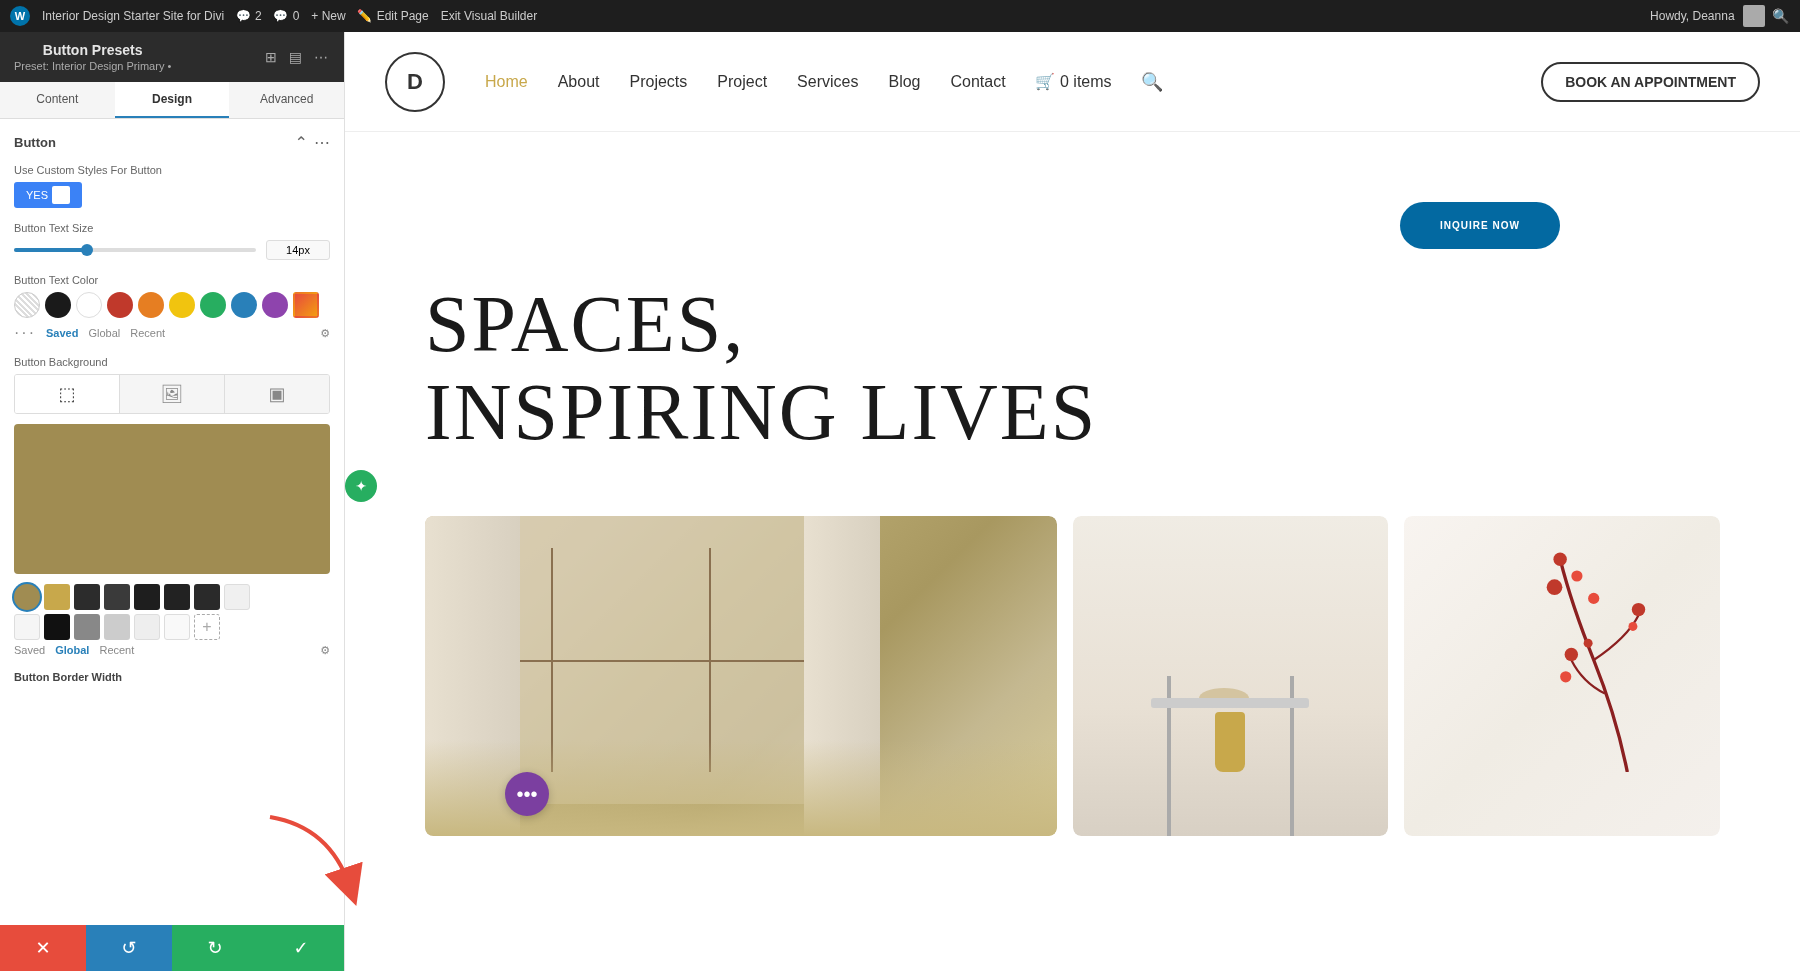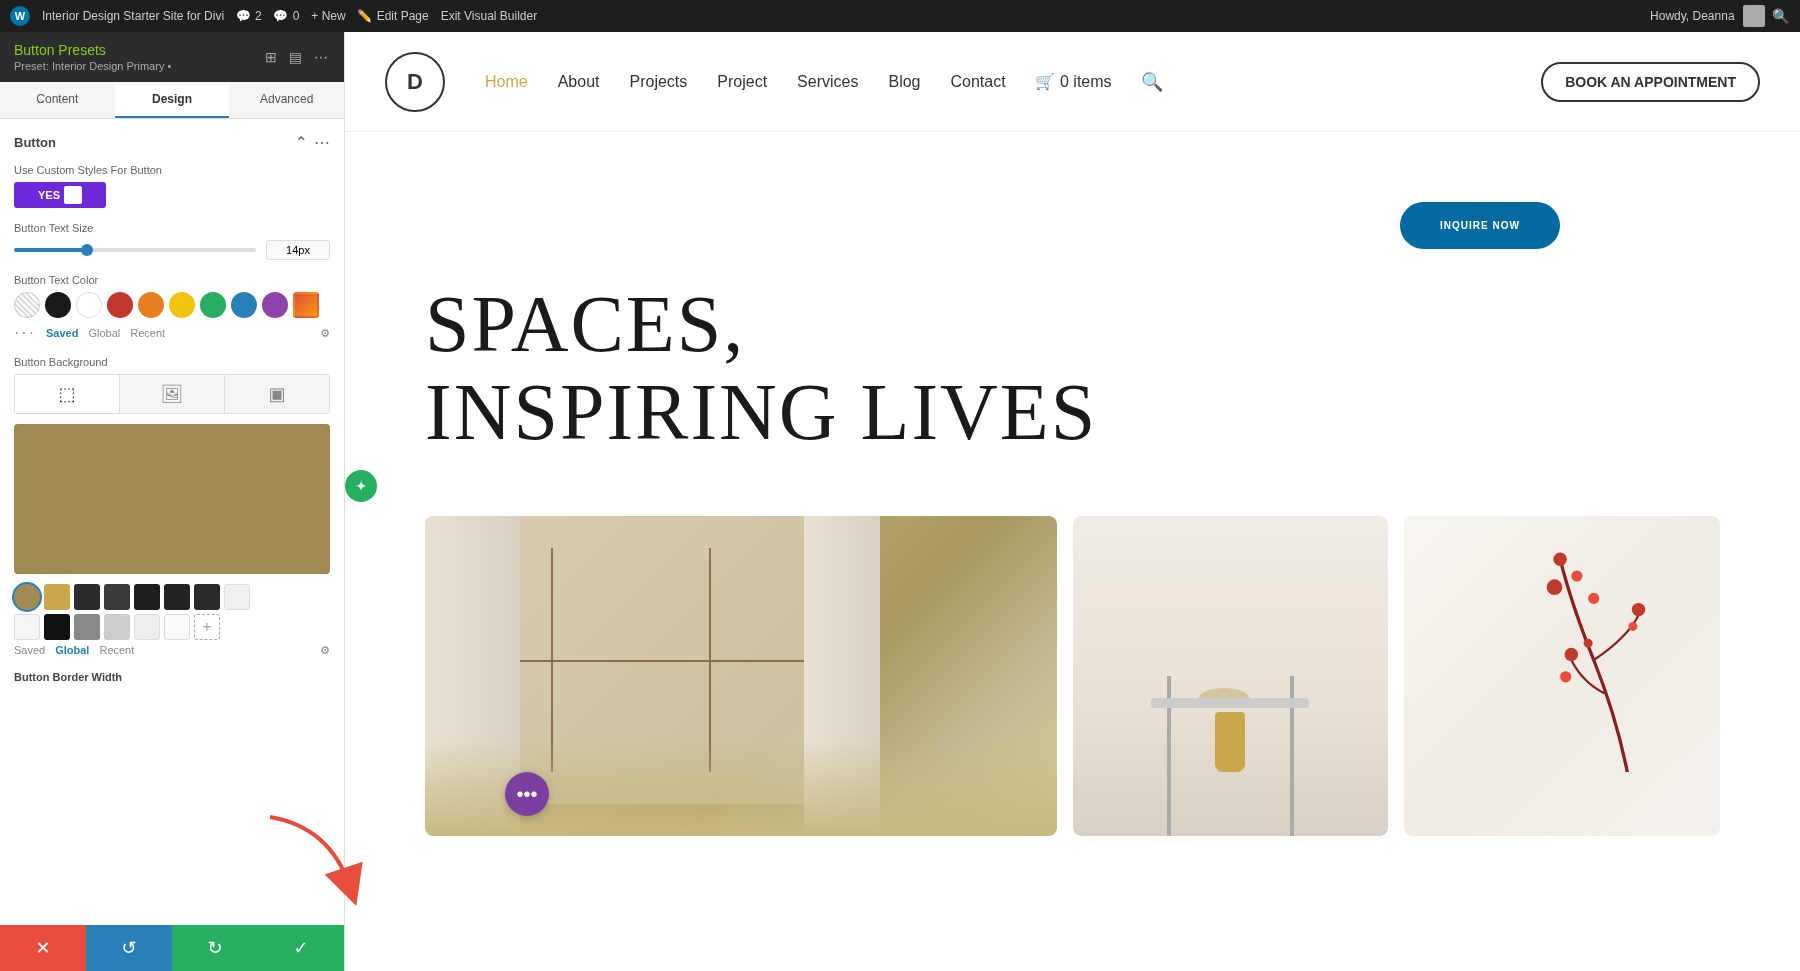--- a/index.html
+++ b/index.html
@@ -56,23 +56,24 @@
     }
 
     .panel-header {
       background: #2c2c2c;
       padding: 10px 14px;
       display: flex;
       align-items: center;
       justify-content: space-between;
     }
     .panel-title {
-      color: #84cc16;
+      color: #e5e5e5;
       font-size: 14px;
-      font-weight: 400;
+      font-weight: 700;
+      text-align: center;
     }
     .panel-subtitle {
       color: #aaa;
       font-size: 11px;
       margin-top: 2px;
     }
     .panel-header-icons {
       display: flex;
       gap: 8px;
       align-items: center;
@@ -144,27 +145,27 @@
       display: block;
     }
 
     
     .toggle-switch {
       display: flex;
       align-items: center;
       gap: 8px;
     }
     .toggle-btn {
-      background: #6d28d9;
+      background: #3b82f6;
       border: none;
       border-radius: 3px;
-      padding: 4px 24px;
+      padding: 4px 12px;
       color: #fff;
       font-size: 11px;
-      font-weight: 700;
+      font-weight: 400;
       cursor: pointer;
       display: flex;
       align-items: center;
       gap: 4px;
     }
     .toggle-knob {
       width: 18px; height: 18px;
       background: #fff;
       border-radius: 2px;
     }

